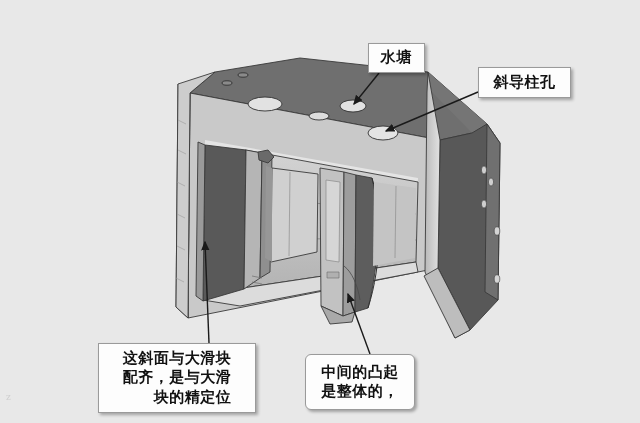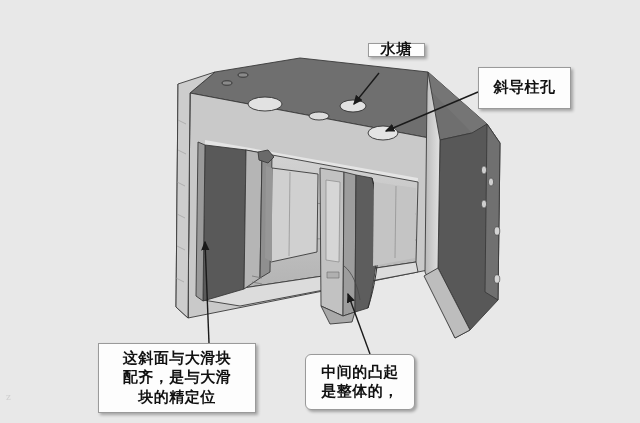--- a/index.html
+++ b/index.html
@@ -32,37 +32,38 @@
     line-height: 1.28;
     text-align: center;
     box-sizing: border-box;
     white-space: pre-line;
     display: flex;
     align-items: center;
     justify-content: center;
   }
   #callout-pond {
     left: 368px; top: 43px;
-    width: 57px; height: 14px;
+    width: 57px; height: 30px;
     font-size: 15px;
     letter-spacing: 1px;
   }
   #callout-anglepin {
     left: 478px; top: 67px;
-    width: 93px; height: 42px;
+    width: 93px; height: 31px;
     font-size: 15px;
     letter-spacing: 0.5px;
     align-items: center;
   }
   #callout-slopeface {
     left: 98px; top: 343px;
     width: 158px; height: 70px;
     font-size: 15px;
     letter-spacing: 0.5px;
     padding: 2px 4px;
+    text-align: right;
   }
   #callout-boss {
     left: 305px; top: 354px;
     width: 110px; height: 56px;
     font-size: 15px;
     letter-spacing: 0.5px;
     padding: 2px 4px;
     border-radius: 6px;
   }
   .watermark {

